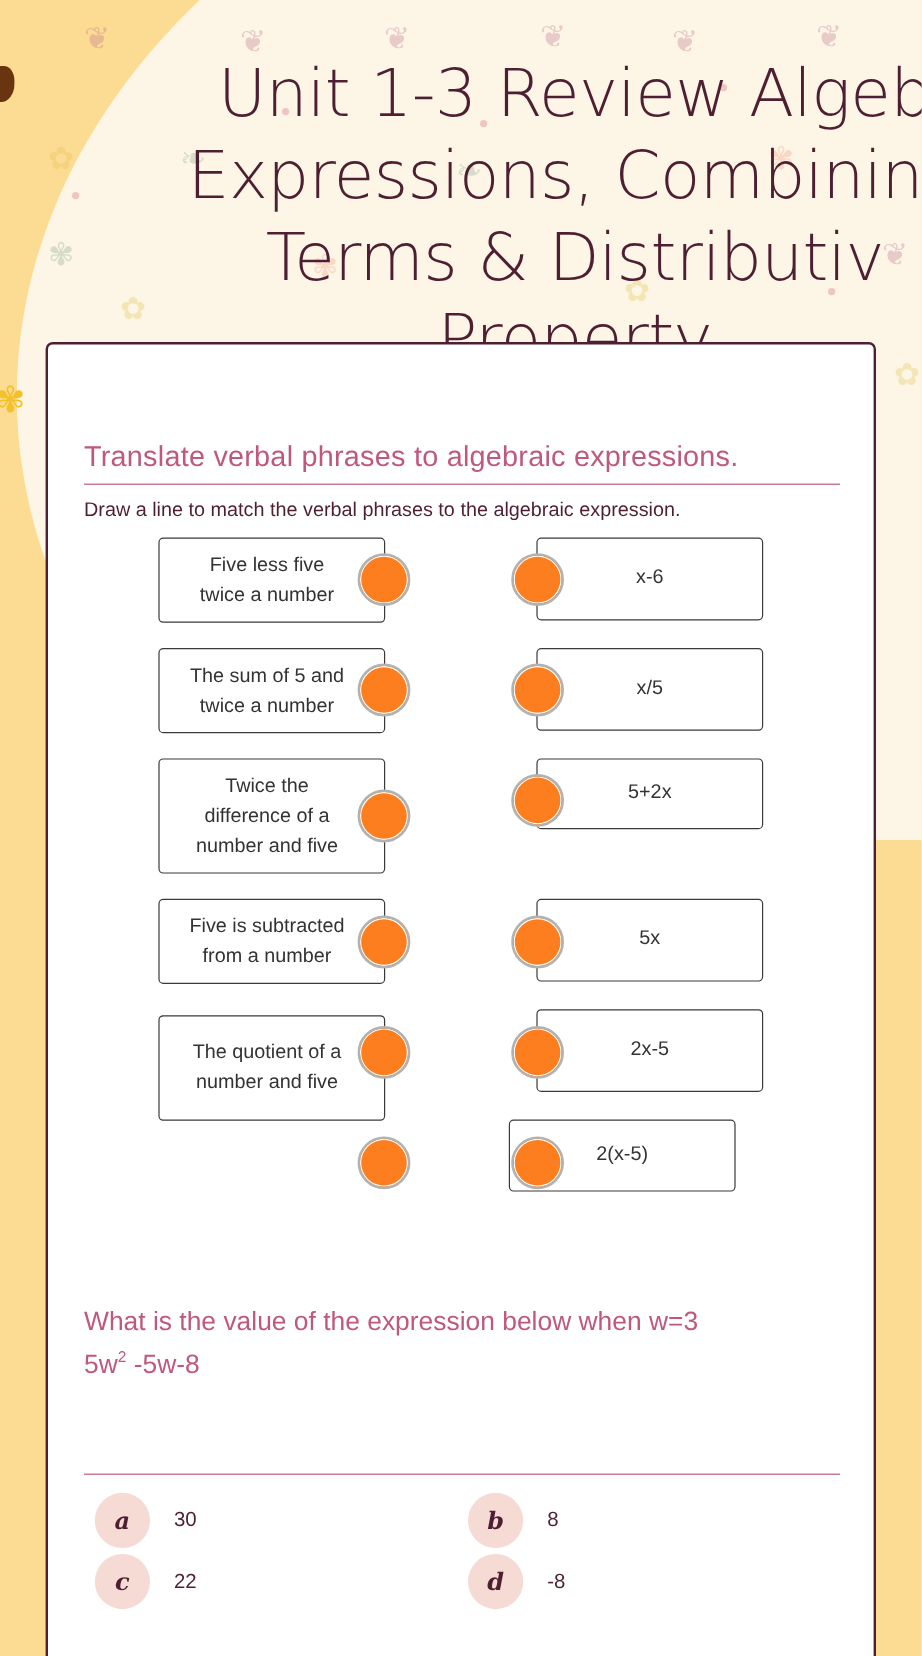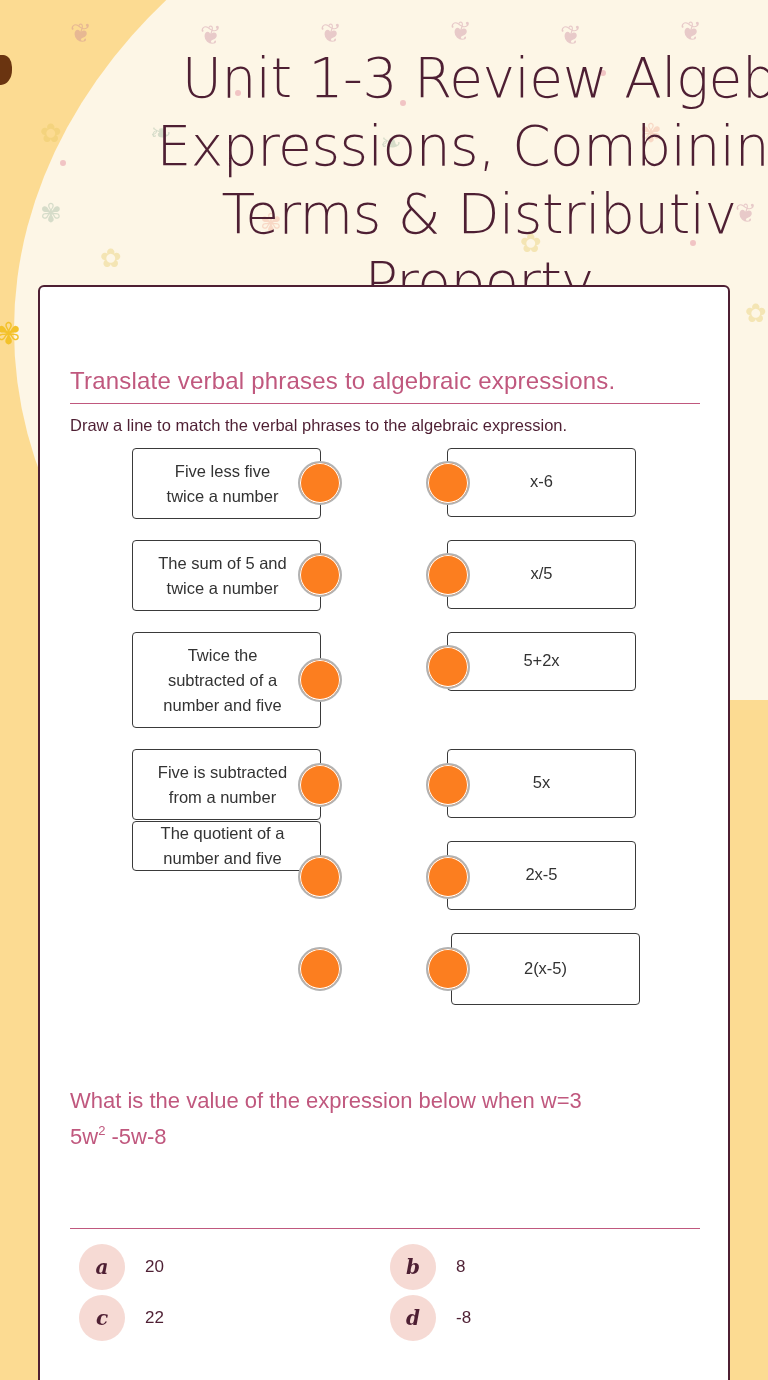--- a/index.html
+++ b/index.html
@@ -196,26 +196,26 @@
   <div class="rule" style="top:116px"></div>
   <div class="instr">Draw a line to match the verbal phrases to the algebraic expression.</div>
 
   <div class="mbox left" style="left:92px;top:161px;height:71px">
     <span><span>Five less five</span><br><span>twice a number</span></span>
   </div>
   <div class="mbox left" style="left:92px;top:253px;height:71px">
     <span><span>The sum of 5 and</span><br><span>twice a number</span></span>
   </div>
   <div class="mbox left" style="left:92px;top:345px;height:96px">
-    <span><span>Twice the</span><br><span>subtracted of a</span><br><span>number and five</span></span>
+    <span><span>Twice the</span><br><span>difference of a</span><br><span>number and five</span></span>
   </div>
   <div class="mbox left" style="left:92px;top:462px;height:71px">
     <span><span>Five is subtracted</span><br><span>from a number</span></span>
   </div>
-  <div class="mbox left" style="left:92px;top:534px;height:50px">
+  <div class="mbox left" style="left:92px;top:559px;height:88px">
     <span><span>The quotient of a</span><br><span>number and five</span></span>
   </div>
 
   <div class="dot" style="left:258px;top:174px"></div>
   <div class="dot" style="left:258px;top:266px"></div>
   <div class="dot" style="left:258px;top:371px"></div>
   <div class="dot" style="left:258px;top:476px"></div>
   <div class="dot" style="left:258px;top:568px"></div>
   <div class="dot" style="left:258px;top:660px"></div>
 
@@ -227,40 +227,40 @@
   </div>
   <div class="mbox right" style="left:407px;top:345px;height:59px">
     <span>5+2x</span>
   </div>
   <div class="mbox right" style="left:407px;top:462px;height:69px">
     <span>5x</span>
   </div>
   <div class="mbox right" style="left:407px;top:554px;height:69px">
     <span>2x-5</span>
   </div>
-  <div class="mbox right" style="left:411px;top:646px;height:72px">
+  <div class="mbox right" style="left:384px;top:646px;height:60px">
     <span>2(x-5)</span>
   </div>
 
   <div class="dot" style="left:386px;top:174px"></div>
   <div class="dot" style="left:386px;top:266px"></div>
   <div class="dot" style="left:386px;top:358px"></div>
   <div class="dot" style="left:386px;top:476px"></div>
   <div class="dot" style="left:386px;top:568px"></div>
   <div class="dot" style="left:386px;top:660px"></div>
 
   <div class="q2">
     <div>What is the value of the expression below when w=3</div>
     <div><span>5w</span><sup>2</sup><span> -5w-8</span></div>
   </div>
   <div class="rule" style="top:941px"></div>
 
   <div class="opt" style="left:39px;top:957px">
     <div class="opt-badge">a</div>
-    <div class="opt-val">20</div>
+    <div class="opt-val">30</div>
   </div>
   <div class="opt" style="left:350px;top:957px">
     <div class="opt-badge">b</div>
     <div class="opt-val">8</div>
   </div>
   <div class="opt" style="left:39px;top:1008px">
     <div class="opt-badge">c</div>
     <div class="opt-val">22</div>
   </div>
   <div class="opt" style="left:350px;top:1008px">

